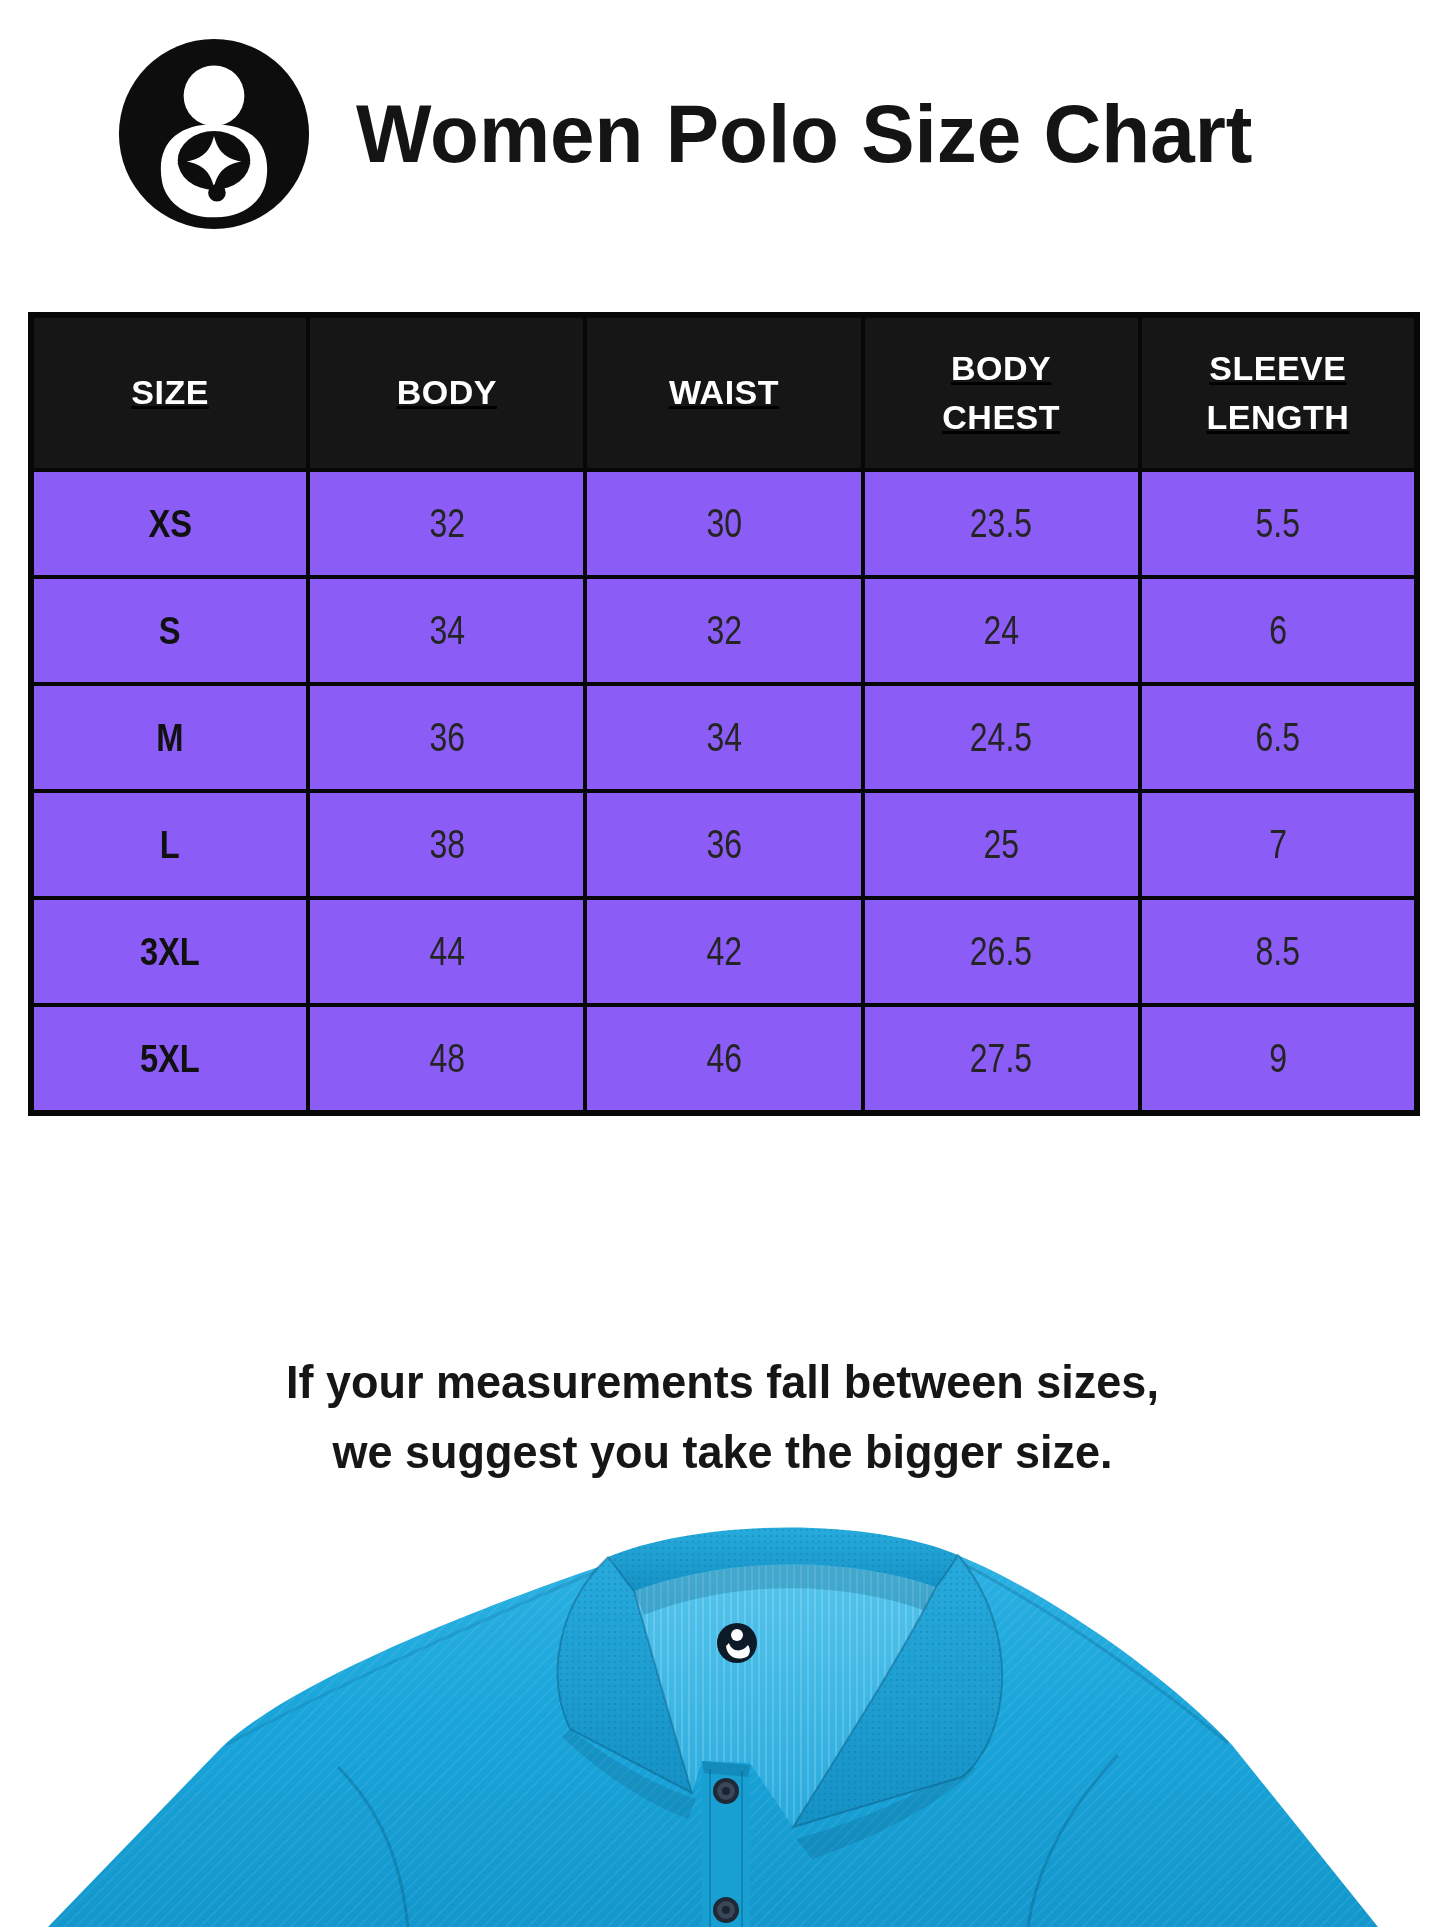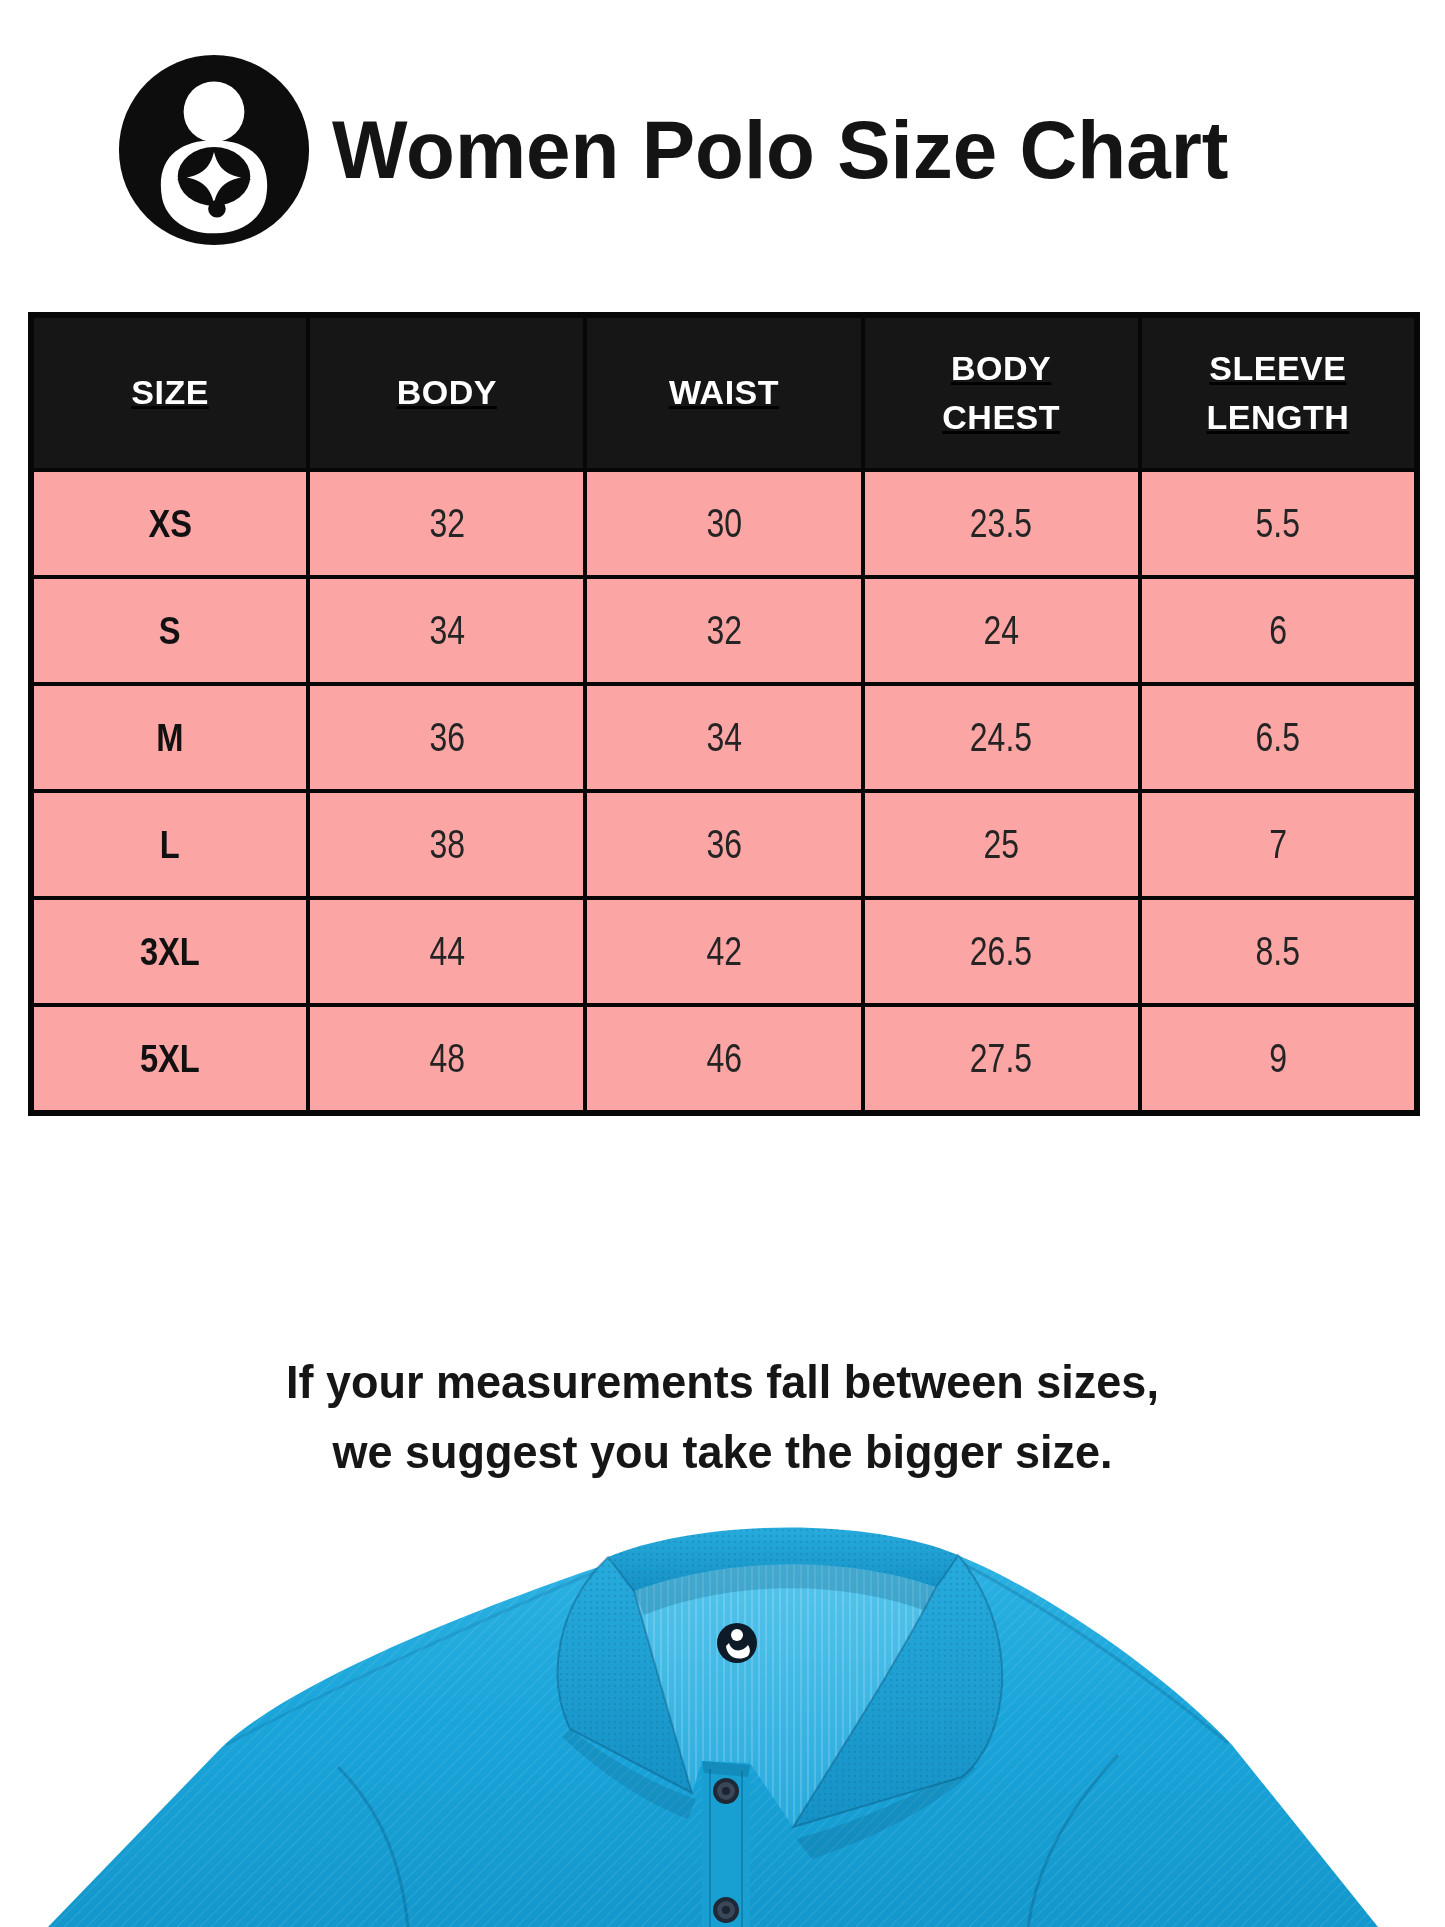--- a/index.html
+++ b/index.html
@@ -6,22 +6,22 @@
   body {
     width:1445px; height:1927px;
     background:#ffffff;
     font-family:"Liberation Sans", sans-serif;
     position:relative;
     overflow:hidden;
   }
 
   
   .brand-header {
-    position:absolute; top:52px; left:116px;
-    display:flex; align-items:center; gap:20px;
+    position:absolute; top:36px; left:116px;
+    display:flex; align-items:center; gap:44px;
   }
   .brand-logo { width:196px; height:196px; flex:0 0 auto; }
   .page-title {
     font-size:80px; font-weight:700; color:#141414;
     letter-spacing:0px; white-space:nowrap;
     transform:scaleY(1.02);
   }
 
   
   table.size-chart {
@@ -39,21 +39,21 @@
   }
   table.size-chart th {
     height:150px;
     background:#161616;
     color:#ffffff;
     font-size:34px; font-weight:700;
   }
   .hwrap { display:block; max-width:190px; margin:0 auto; line-height:1.45; letter-spacing:0.5px; }
   table.size-chart td {
     height:103px;
-    background:#fca5a5;
+    background:#8b5cf6;
     color:#242424;
     font-size:40px;
   }
   .num  { display:inline-block; transform:scaleX(0.8); letter-spacing:0px; }
   .size-label { display:inline-block; transform:scaleX(0.86); font-weight:700; font-size:38px; color:#111; }
 
   
   .fit-note {
     position:absolute; top:1348px; left:0; width:100%;
     text-align:center;

